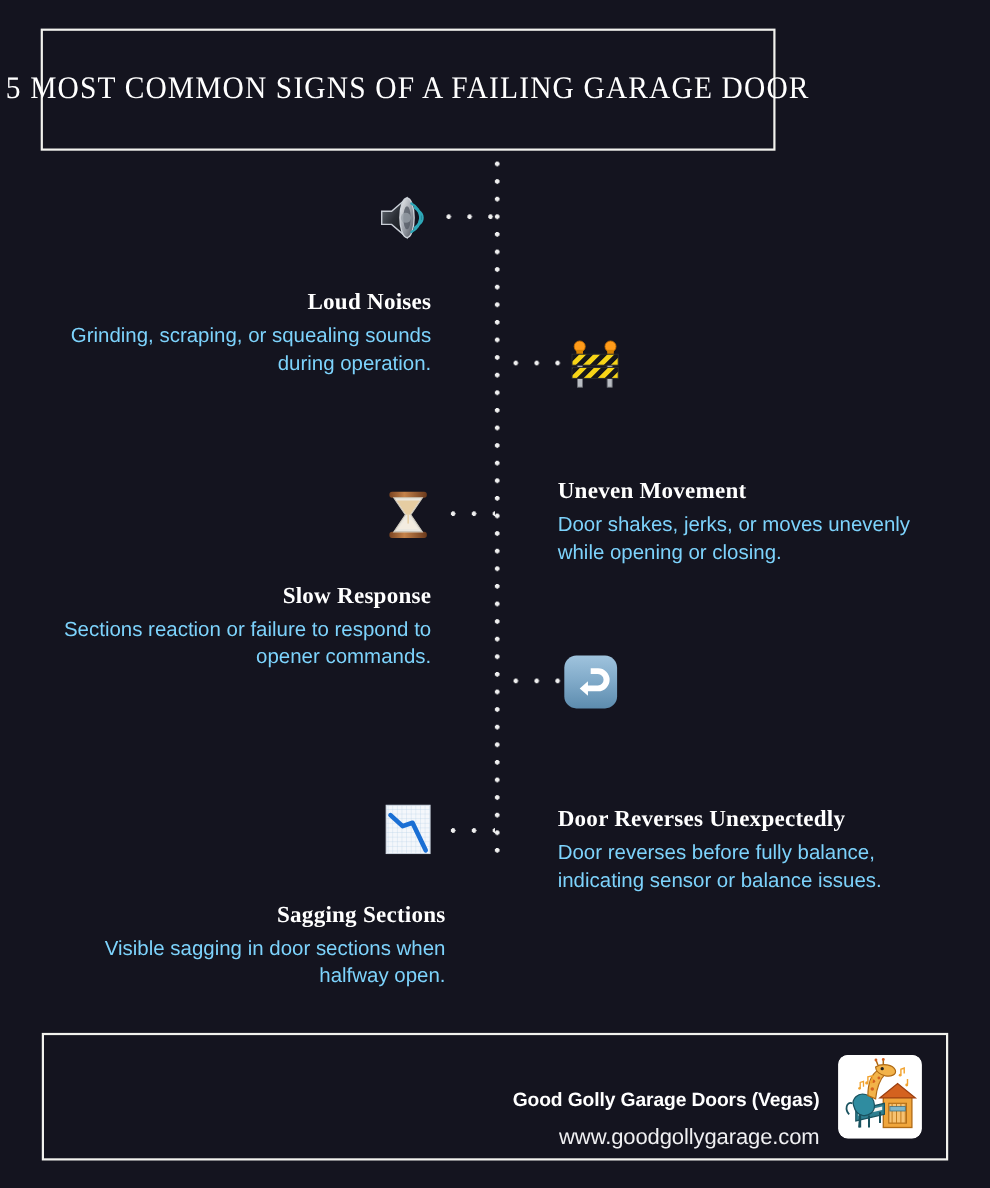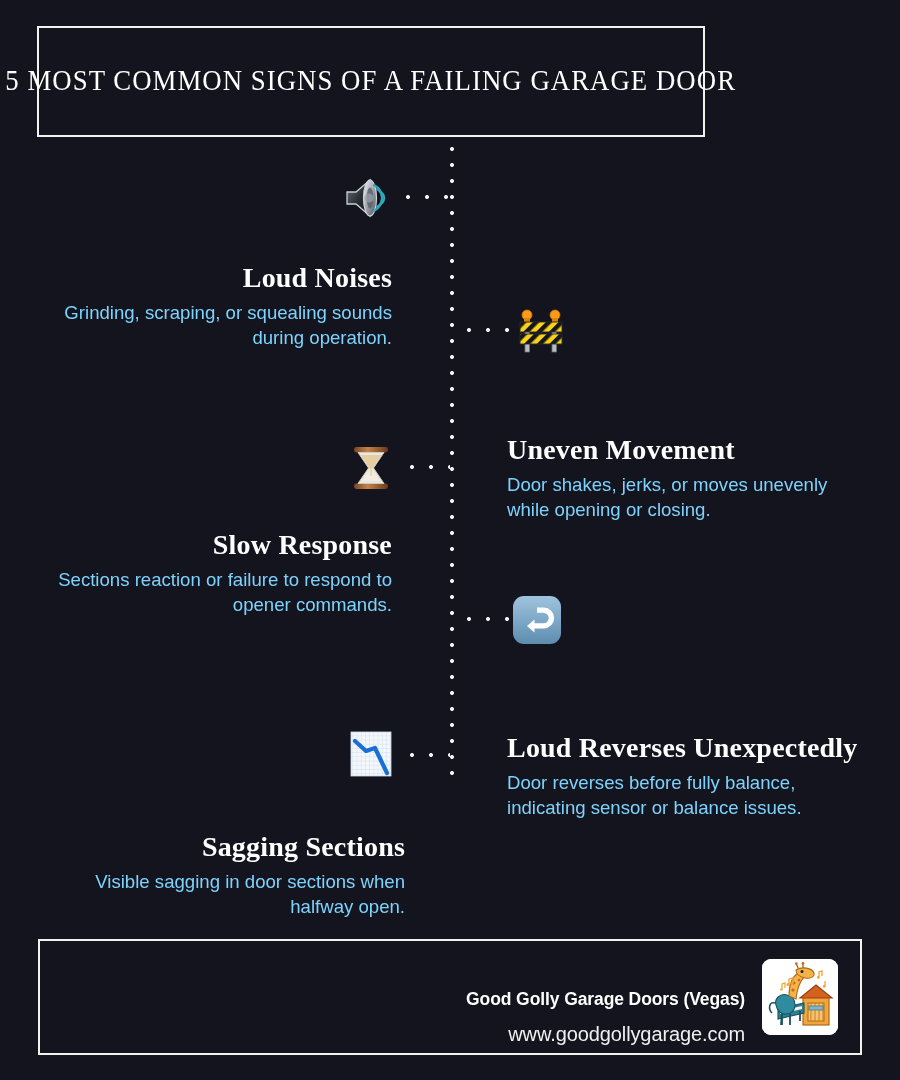--- a/index.html
+++ b/index.html
@@ -87,41 +87,41 @@
   .icon-5 { left: 344px; top: 727px; }
 
   
   .block {
     position: absolute;
   }
   .block h2 {
     margin: 0 0 6px 0;
     font-family: "Liberation Serif", "DejaVu Serif", serif;
     font-weight: 700;
-    font-size: 28px;
+    font-size: 21px;
     color: #ffffff;
     line-height: 1.15;
     letter-spacing: 0.2px;
   }
   .block p {
     margin: 0;
     font-family: "Liberation Sans", sans-serif;
     font-size: 18.6px;
     color: #7dd3fc;
     line-height: 1.36;
     font-weight: 400;
   }
   .block.left  { text-align: right; }
   .block.right { text-align: left; margin-top: 44px; }
 
   .block-1 { left: 35px;  top: 262px; width: 357px; }
   .block-2 { left: 507px; top: 390px; width: 360px; }
   .block-3 { left: 35px;  top: 529px; width: 357px; }
   .block-4 { left: 507px; top: 688px; width: 360px; }
-  .block-5 { left: 35px;  top: 819px; width: 370px; margin-top: 12px; }
+  .block-5 { left: 35px;  top: 819px; width: 370px; }
 
   
   .footer-box {
     position: absolute;
     left: 38px;
     top: 939px;
     width: 824px;
     height: 116px;
     border: 2px solid #f2f2ee;
     box-sizing: border-box;
@@ -288,21 +288,21 @@
     <h2>Uneven Movement</h2>
     <p>Door shakes, jerks, or moves unevenly while opening or closing.</p>
   </div>
 
   <div class="block left block-3">
     <h2>Slow Response</h2>
     <p>Sections reaction or failure to respond to opener commands.</p>
   </div>
 
   <div class="block right block-4">
-    <h2>Loud Reverses Unexpectedly</h2>
+    <h2>Door Reverses Unexpectedly</h2>
     <p>Door reverses before fully balance, indicating sensor or balance issues.</p>
   </div>
 
   <div class="block left block-5">
     <h2>Sagging Sections</h2>
     <p>Visible sagging in door sections when halfway open.</p>
   </div>
 
   <div class="footer-box">
     <div class="footer-text">

